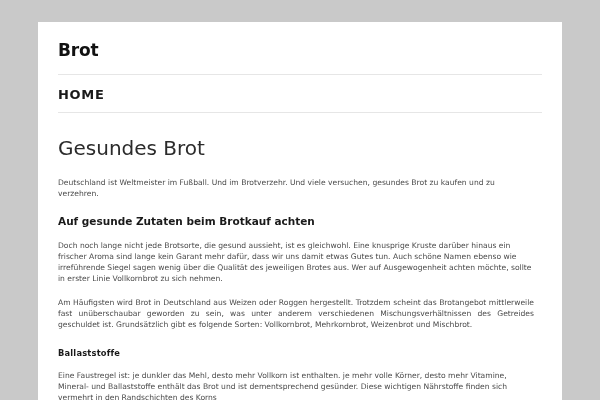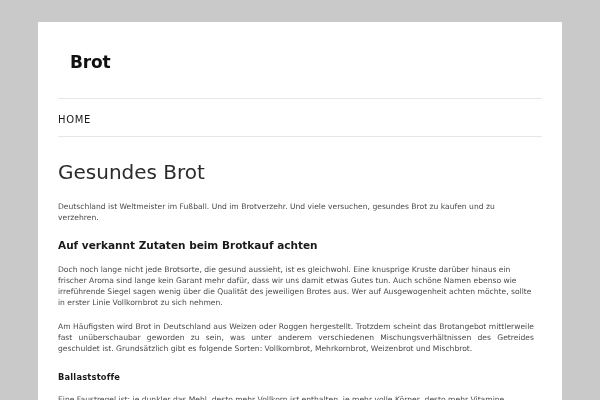--- a/index.html
+++ b/index.html
@@ -25,21 +25,21 @@
     background: #ffffff;
     box-sizing: border-box;
     padding: 0 20px;
   }
 
   
   .site-header {
     padding: 18px 0 14px 0;
   }
   .site-title {
-    margin: 12px;
+    margin: 0;
     font-size: 17px;
     font-weight: bold;
     color: #111111;
     letter-spacing: -0.2px;
     line-height: 1.2;
   }
 
   
   .nav-bar {
     border-top: 1px solid #e6e6e6;
@@ -47,22 +47,22 @@
     padding: 9px 0 9px 0;
   }
   .nav-list {
     margin: 0;
     padding: 0;
     list-style: none;
     display: flex;
     align-items: center;
   }
   .nav-link {
-    font-size: 10px;
-    font-weight: normal;
+    font-size: 13px;
+    font-weight: bold;
     letter-spacing: 0.7px;
     color: #1a1a1a;
     text-decoration: none;
     text-transform: uppercase;
     display: inline-block;
   }
 
   
   .article {
     padding: 22px 0 0 0;
@@ -115,21 +115,21 @@
       </li>
     </ul>
   </nav>
 
   <article class="article">
     <h1 class="entry-title">Gesundes Brot</h1>
 
     <div class="entry-content">
       <p>Deutschland ist Weltmeister im Fußball. Und im Brotverzehr. Und viele versuchen, gesundes Brot zu kaufen und zu verzehren.</p>
 
-      <h2>Auf verkannt Zutaten beim Brotkauf achten</h2>
+      <h2>Auf gesunde Zutaten beim Brotkauf achten</h2>
 
       <p>Doch noch lange nicht jede Brotsorte, die gesund aussieht, ist es gleichwohl. Eine knusprige Kruste darüber hinaus ein frischer Aroma sind lange kein Garant mehr dafür, dass wir uns damit etwas Gutes tun. Auch schöne Namen ebenso wie irreführende Siegel sagen wenig über die Qualität des jeweiligen Brotes aus. Wer auf Ausgewogenheit achten möchte, sollte in erster Linie Vollkornbrot zu sich nehmen.</p>
 
       <p class="justified">Am Häufigsten wird Brot in Deutschland aus Weizen oder Roggen hergestellt. Trotzdem scheint das Brotangebot mittlerweile fast unüberschaubar geworden zu sein, was unter anderem verschiedenen Mischungsverhältnissen des Getreides geschuldet ist. Grundsätzlich gibt es folgende Sorten: Vollkornbrot, Mehrkornbrot, Weizenbrot und Mischbrot.</p>
 
       <h3>Ballaststoffe</h3>
 
       <p>Eine Faustregel ist: je dunkler das Mehl, desto mehr Vollkorn ist enthalten. je mehr volle Körner, desto mehr Vitamine, Mineral- und Ballaststoffe enthält das Brot und ist dementsprechend gesünder. Diese wichtigen Nährstoffe finden sich vermehrt in den Randschichten des Korns</p>
 
       <p>Brot ist reich an Kohlenhydraten. Zu Unrecht werden sie als Dickmacher verkannt, denn im Vollkornbrot sind sie langkettig. Das bedeutet, der Magen verarbeitet sie sehr langsam. Der Blutzuckerspiegel steigt nur wenig. So wird nur wenig Insulin freigesetzt, wohingegen die Fettverbrennung auf Touren kommt. Besonders die im Brot enthaltenen Ballaststoffe machen es zu einem sehr gesunden Nahrungsmittel.</p>

